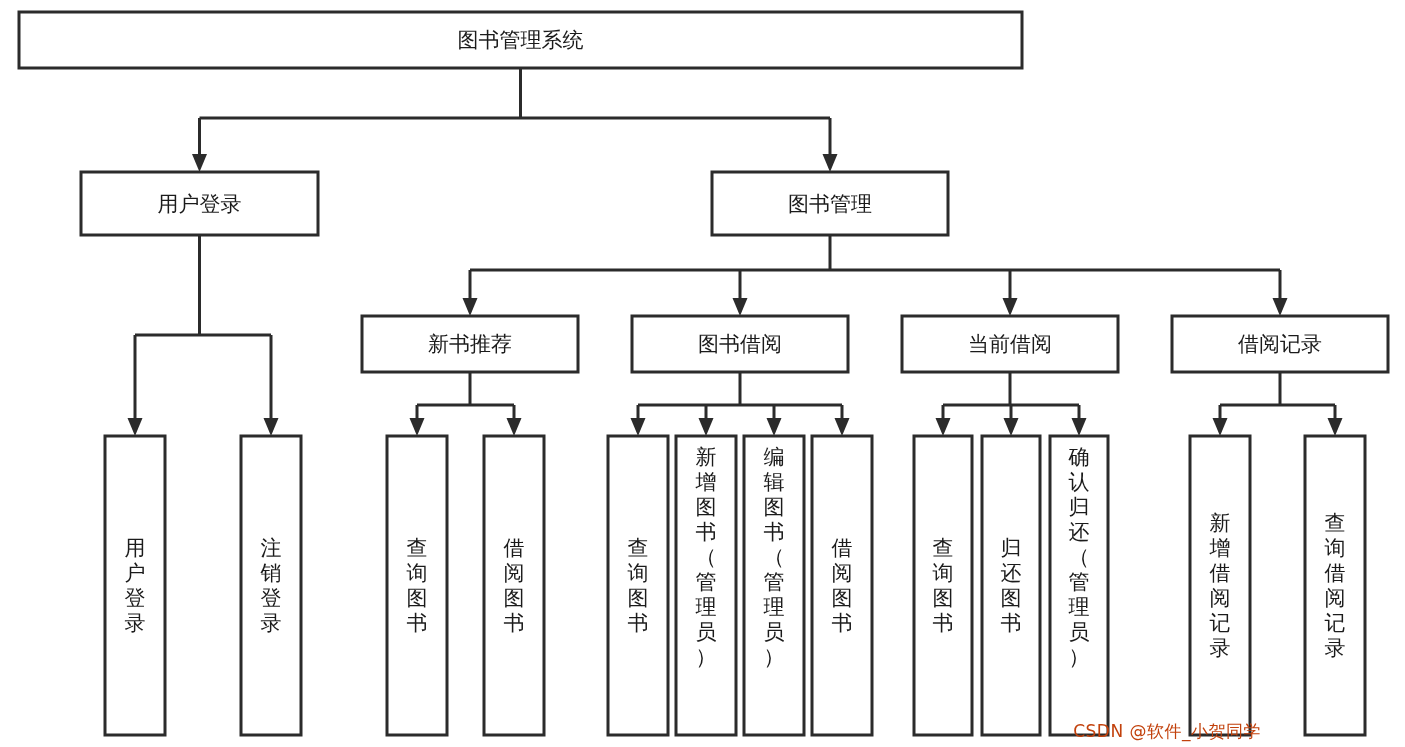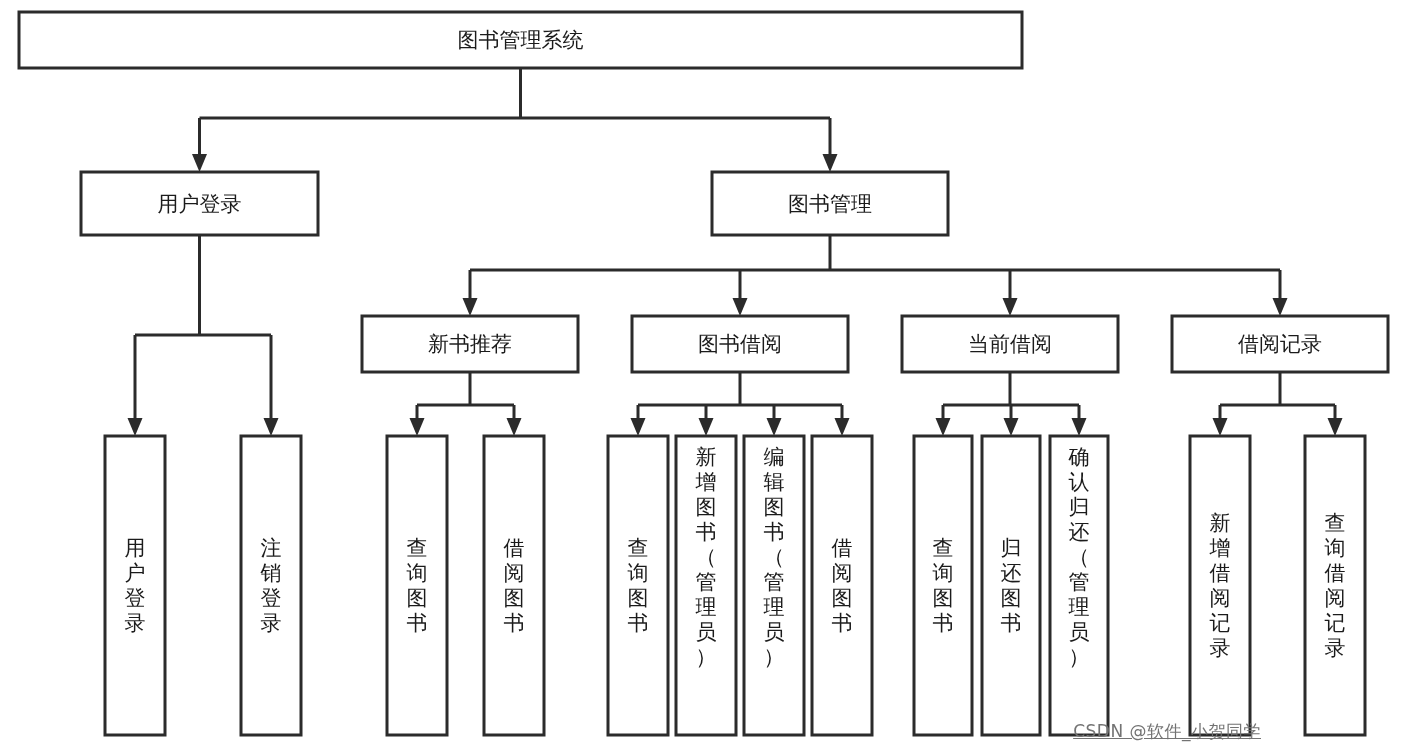--- a/index.html
+++ b/index.html
@@ -52,25 +52,24 @@
   .arrow-head {
     fill: #2b2b2b;
     stroke: none;
   }
   .watermark {
     position: absolute;
     right: 8px;
     bottom: 4px;
     font-family: "DejaVu Sans", "Liberation Sans", sans-serif;
     font-size: 17px;
-    color: #737373;
+    color: #c2410c;
     letter-spacing: 0.5px;
     white-space: nowrap;
     user-select: none;
-    text-decoration: underline;
   }
 </style>
 </head>
 <body>
 
 <div id="diagram-root">
   <svg id="tree-svg" viewBox="0 0 1405 747">
     <g id="connectors-layer">
         <g>
           <path class="connector" d="M 520.5 68 L 520.5 118"></path>

